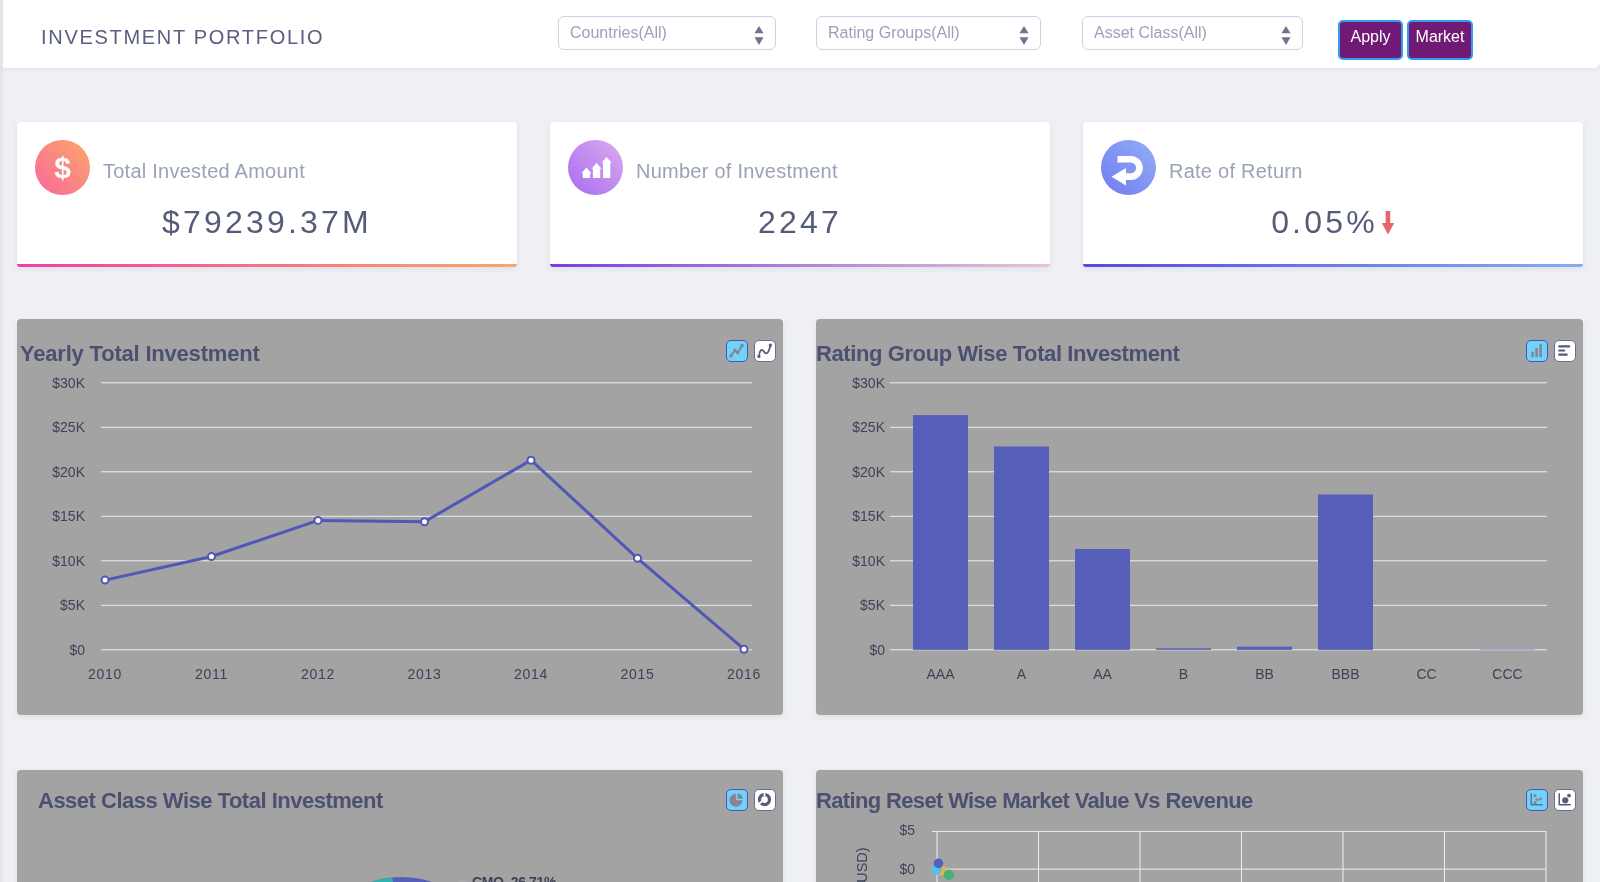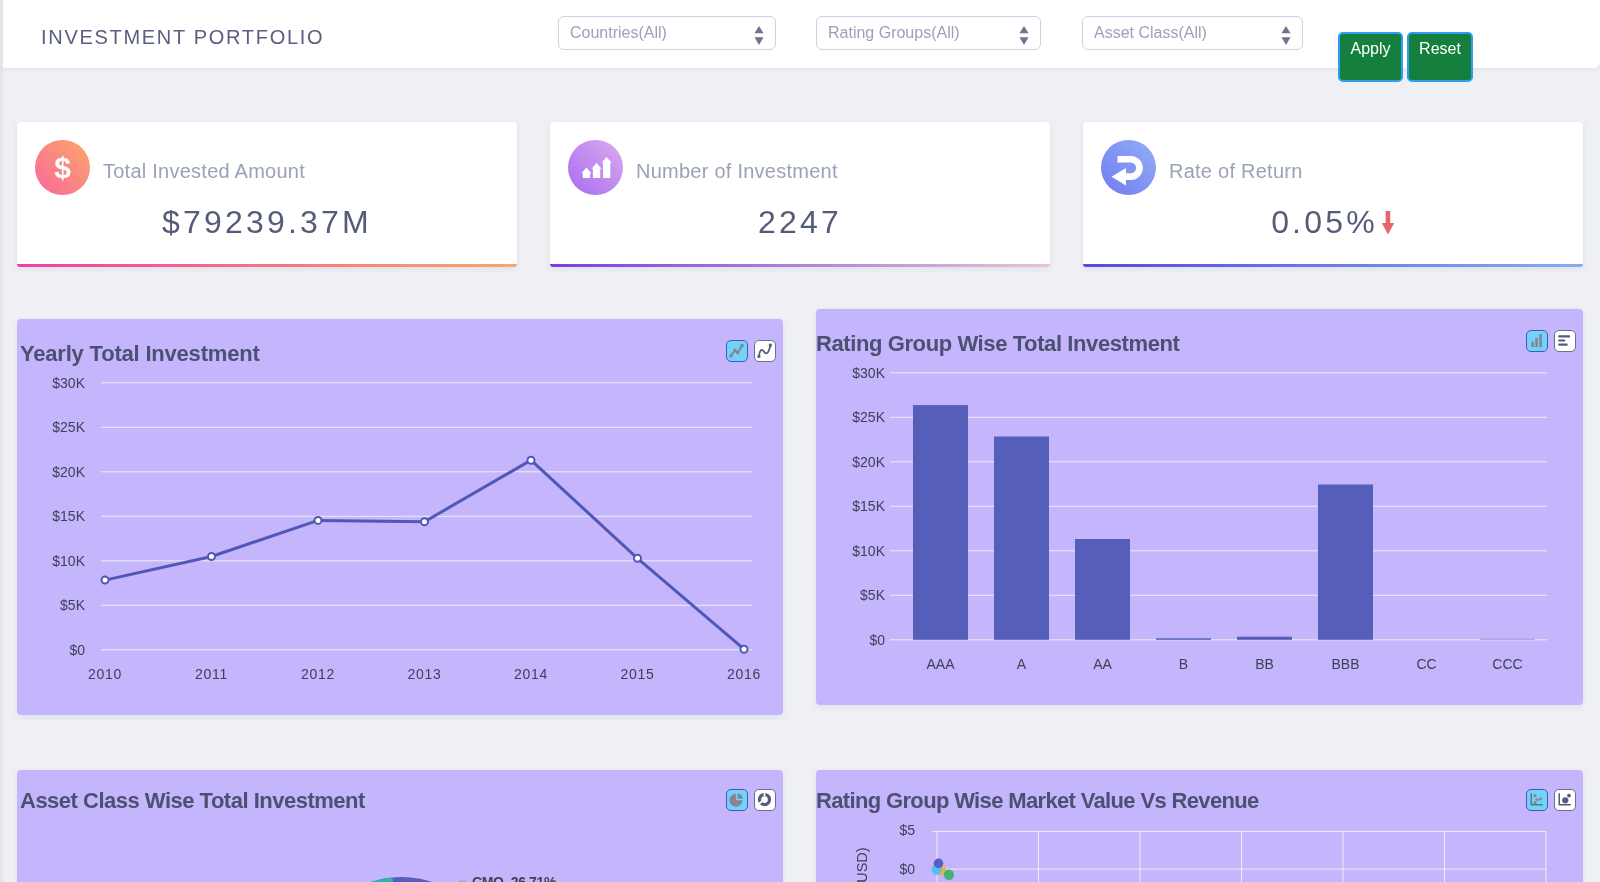--- a/index.html
+++ b/index.html
@@ -4,30 +4,30 @@
 <style>
 * { margin:0; padding:0; box-sizing:border-box; }
 html,body { width:1600px; height:882px; overflow:hidden; }
 body { font-family:"Liberation Sans", sans-serif; background:#eef0f4; position:relative; }
 .header { position:absolute; left:0; top:0; width:1600px; height:68px; background:#fff;
   border-radius:0 0 6px 6px; box-shadow:0 2px 4px rgba(40,50,80,.06); }
 .h-title { position:absolute; left:41px; top:26px; font-size:20px; letter-spacing:1.7px; color:#5a5e80; }
 .sel { position:absolute; top:16px; height:34px; background:#fff; border:1px solid #ccd3e0; border-radius:6px;
   color:#99a2ba; font-size:16px; line-height:32px; padding-left:11px; }
 .sel .arr { position:absolute; right:11px; top:9px; }
-.btn { position:absolute; top:32px; height:50px; background:#15803d; border:2px solid #2f9cf6; border-radius:5px;
+.btn { position:absolute; top:20px; height:40px; background:#701a75; border:2px solid #2f9cf6; border-radius:5px;
   color:#fff; font-size:16px; text-align:center; line-height:30px; }
 .kpi { position:absolute; top:122px; width:500px; height:145px; background:#fff; border-radius:4px;
   box-shadow:0 2px 6px rgba(40,50,80,.08); }
 .kpi-bar { position:absolute; left:0; bottom:0; width:100%; height:3px; border-radius:0 0 4px 4px; }
 .kpi-ic { position:absolute; left:18px; top:18px; width:55px; height:55px; border-radius:50%; }
 .kpi-label { position:absolute; left:86px; top:38px; font-size:20px; letter-spacing:0.25px; color:#9aa2b8; }
 .kpi-value { position:absolute; left:0; top:82px; width:100%; text-align:center; font-size:32px;
   letter-spacing:3.2px; color:#565b78; }
-.card { position:absolute; width:766px; height:396px; background:#c4b5fd; border-radius:4px;
+.card { position:absolute; width:766px; height:396px; background:#a3a3a3; border-radius:4px;
   box-shadow:0 2px 6px rgba(40,50,80,.08); }
 .c-title { position:absolute; left:3px; top:21.5px; font-size:22px; font-weight:bold; color:#4c5071; }
 .icb { position:absolute; width:22px; height:22px; border-radius:5px; }
 .icb.on { background:#6fd4f6; border:1.5px solid #4a52c8; }
 .icb.off { background:#fff; border:1.5px solid #696f8c; }
 .icb svg { position:absolute; left:2px; top:2px; }
 svg text { font-family:"Liberation Sans", sans-serif; }
 </style>
 </head>
 <body>
@@ -47,21 +47,21 @@
         <path d="M5,19 L9.5,11.2 L0.5,11.2 Z" fill="#6d7390"></path>
       </svg>
   </div>
   <div class="sel" style="left:1082px; width:221px;">Asset Class(All)
     <svg class="arr" width="10" height="19">
         <path d="M5,0 L9.5,7.3 L0.5,7.3 Z" fill="#6d7390"></path>
         <path d="M5,19 L9.5,11.2 L0.5,11.2 Z" fill="#6d7390"></path>
       </svg>
   </div>
   <div class="btn" style="left:1338px; width:65px;">Apply</div>
-  <div class="btn" style="left:1407px; width:66px;">Reset</div>
+  <div class="btn" style="left:1407px; width:66px;">Market</div>
 </div>
 
 <div class="kpi" style="left:17px;">
   <div class="kpi-ic" style="background:linear-gradient(45deg,#f8679c,#fba869);">
     <svg width="55" height="55">
         <text x="27.5" y="38" text-anchor="middle" font-size="30" font-weight="bold" fill="#fff">$</text>
       </svg>
   </div>
   <div class="kpi-label">Total Invested Amount</div>
   <div class="kpi-value">$79239.37M</div>
@@ -157,21 +157,21 @@
         <circle cx="194.5" cy="237.5" r="3.5"></circle>
         <circle cx="301" cy="201.4" r="3.5"></circle>
       <circle cx="407.5" cy="202.7" r="3.5"></circle>
         <circle cx="514" cy="141.2" r="3.5"></circle>
         <circle cx="620.5" cy="239.3" r="3.5"></circle>
       <circle cx="727" cy="330.2" r="3.5"></circle>
     </g>
   </svg>
 </div>
 
-<div class="card" style="left:816px; top:309px; width:767px;">
+<div class="card" style="left:816px; top:319px; width:767px;">
   <div class="c-title" style="letter-spacing:-0.4px; left:0;">Rating Group Wise Total Investment</div>
   <div class="icb on" style="left:710px; top:21px;">
     <svg width="15" height="15" viewBox="0 0 12 12">
       <g fill="#8b8198">
           <rect x="1.8" y="7" width="2.1" height="4.3"></rect>
           <rect x="5" y="4" width="2.1" height="7.3"></rect>
           <rect x="8.2" y="1" width="2.1" height="10.3"></rect>
         </g>
     </svg>
   </div>
@@ -219,21 +219,21 @@
       <rect x="259" y="230" width="55" height="100.8"></rect>
       <rect x="340" y="329.3" width="55" height="1.5"></rect>
       <rect x="421" y="327.7" width="55" height="3.1"></rect>
       <rect x="502" y="175.5" width="55" height="155.3"></rect>
       <rect x="664" y="329.6" width="55" height="1.2" fill="#9ba0d8"></rect>
     </g>
   </svg>
 </div>
 
 <div class="card" style="left:17px; top:770px;">
-  <div class="c-title" style="letter-spacing:-0.5px; top:17.5px;">Asset Class Wise Total Investment</div>
+  <div class="c-title" style="letter-spacing:-0.5px; top:17.5px;margin-left:18px;">Asset Class Wise Total Investment</div>
   <div class="icb on" style="left:709px; top:19px;">
     <svg width="15" height="15" viewBox="0 0 12 12">
       <path d="M5.5,6.5 L5.5,1.3 A5.2,5.2 0 1 0 10.7,6.5 Z" fill="#8b8198"></path>
       <path d="M6.7,5.3 L6.7,0.9 A5.2,5.2 0 0 1 11.1,5.3 Z" fill="#8b8198"></path>
     </svg>
   </div>
   <div class="icb off" style="left:737px; top:19px;">
     <svg width="15" height="15" viewBox="0 0 12 12">
       <circle cx="6" cy="6" r="4" fill="none" stroke="#555b7a" stroke-width="2.6"></circle>
       <line x1="6" y1="0" x2="6" y2="3.5" stroke="#fff" stroke-width="1.4"></line>
@@ -242,21 +242,21 @@
   </div>
   <svg width="766" height="396" style="position:absolute;left:0;top:0;">
     <circle cx="384.5" cy="202.5" r="95.5" fill="#555eb8"></circle>
     <path d="M384.5,202.5 L375.5,107.4 A95.5,95.5 0 0 0 289,202.5 Z" fill="#2cb5b0"></path>
     <line x1="442" y1="111.5" x2="449" y2="111.5" stroke="#a8a8b0" stroke-width="2"></line>
     <text x="455" y="116.5" font-size="14" font-weight="bold" letter-spacing="-0.35" fill="#3d4257">CMO, 26.71%</text>
   </svg>
 </div>
 
 <div class="card" style="left:816px; top:770px; width:767px;">
-  <div class="c-title" style="letter-spacing:-0.65px; top:17.5px; left:0;">Rating Group Wise Market Value Vs Revenue</div>
+  <div class="c-title" style="letter-spacing:-0.65px; top:17.5px; left:0;">Rating Reset Wise Market Value Vs Revenue</div>
   <div class="icb on" style="left:710px; top:19px;">
     <svg width="15" height="15" viewBox="0 0 12 12">
       <path d="M1.8,1 V10.2 H11" fill="none" stroke="#6a7086" stroke-width="1.2"></path>
       <g fill="#8b8198">
         <rect x="3.6" y="1.9" width="2.2" height="2.2" transform="rotate(45 4.7 3)"></rect>
         <rect x="5.4" y="5" width="2.2" height="2.2" transform="rotate(45 6.5 6.1)"></rect>
         <rect x="8.1" y="4.4" width="2.2" height="2.2" transform="rotate(45 9.2 5.5)"></rect>
         <rect x="3.7" y="7.4" width="2.2" height="2.2" transform="rotate(45 4.8 8.5)"></rect>
       </g>
     </svg>

